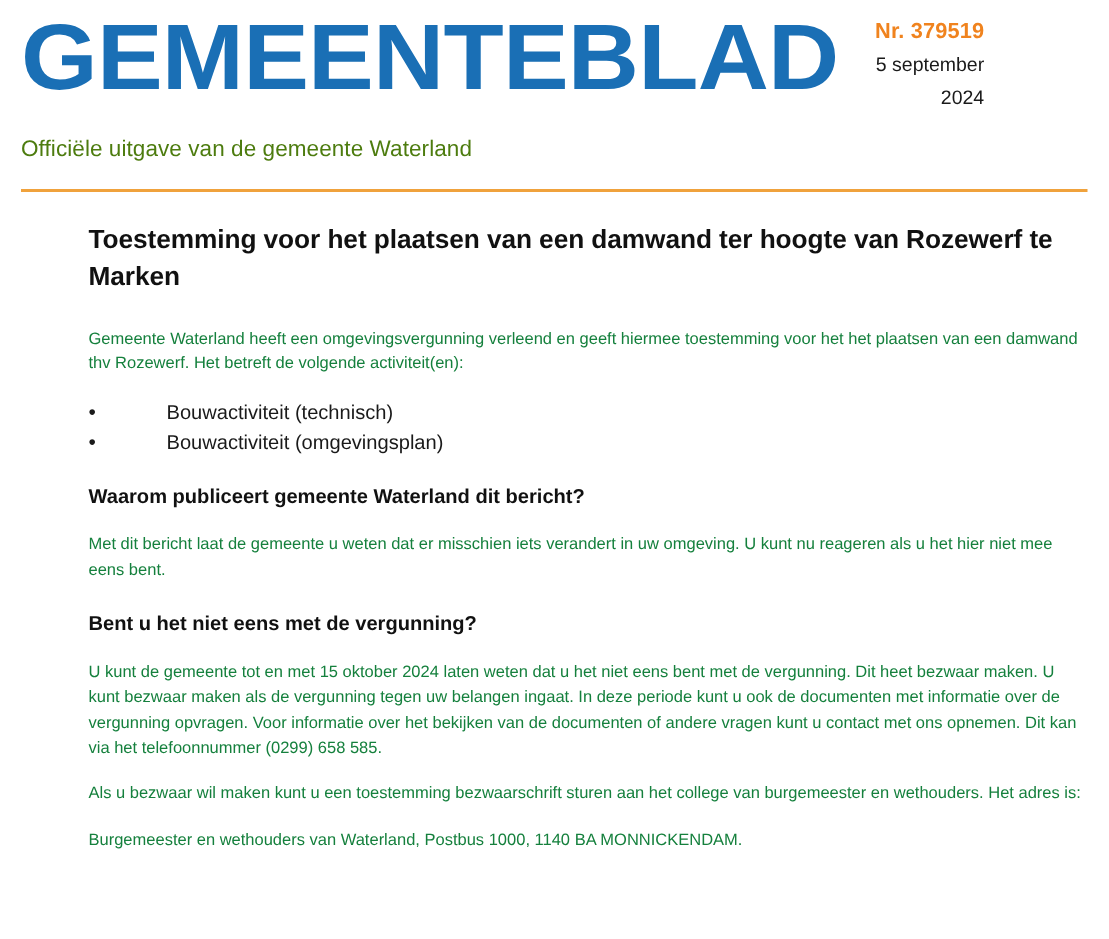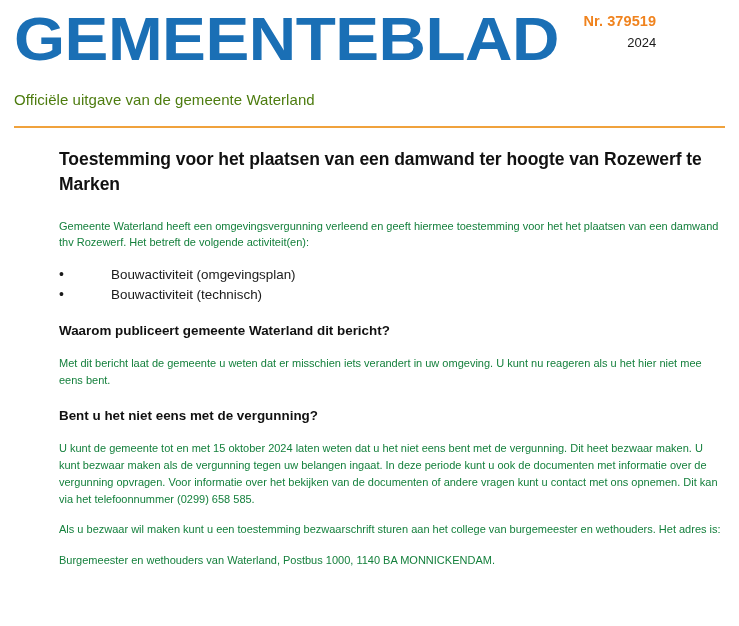--- a/index.html
+++ b/index.html
@@ -136,37 +136,38 @@
 </head>
 <body>
 
 <div class="page">
 
   <div class="masthead">
     <div class="masthead-row">
       <div class="wordmark">GEMEENTEBLAD</div>
       <div class="issue-block">
         <div class="issue-number">Nr. 379519</div>
+        <div class="issue-date">5 september</div>
         <div class="issue-date">2024</div>
       </div>
     </div>
     <div class="subtitle">Officiële uitgave van de gemeente Waterland</div>
   </div>
 
   <hr class="rule">
 
   <div class="content">
 
     <h1 class="article-title">Toestemming voor het plaatsen van een damwand ter hoogte van Rozewerf te Marken</h1>
 
     <p class="body-text">Gemeente Waterland heeft een omgevingsvergunning verleend en geeft hiermee toestemming voor het het plaatsen van een damwand thv Rozewerf. Het betreft de volgende activiteit(en):</p>
 
     <ul class="activity-list">
+      <li>Bouwactiviteit (technisch)</li>
       <li>Bouwactiviteit (omgevingsplan)</li>
-      <li>Bouwactiviteit (technisch)</li>
     </ul>
 
     <h2 class="sub-heading">Waarom publiceert gemeente Waterland dit bericht?</h2>
 
     <p class="body-text">Met dit bericht laat de gemeente u weten dat er misschien iets verandert in uw omgeving. U kunt nu reageren als u het hier niet mee eens bent.</p>
 
     <div class="gap-sm"></div>
 
     <h2 class="sub-heading">Bent u het niet eens met de vergunning?</h2>
 

